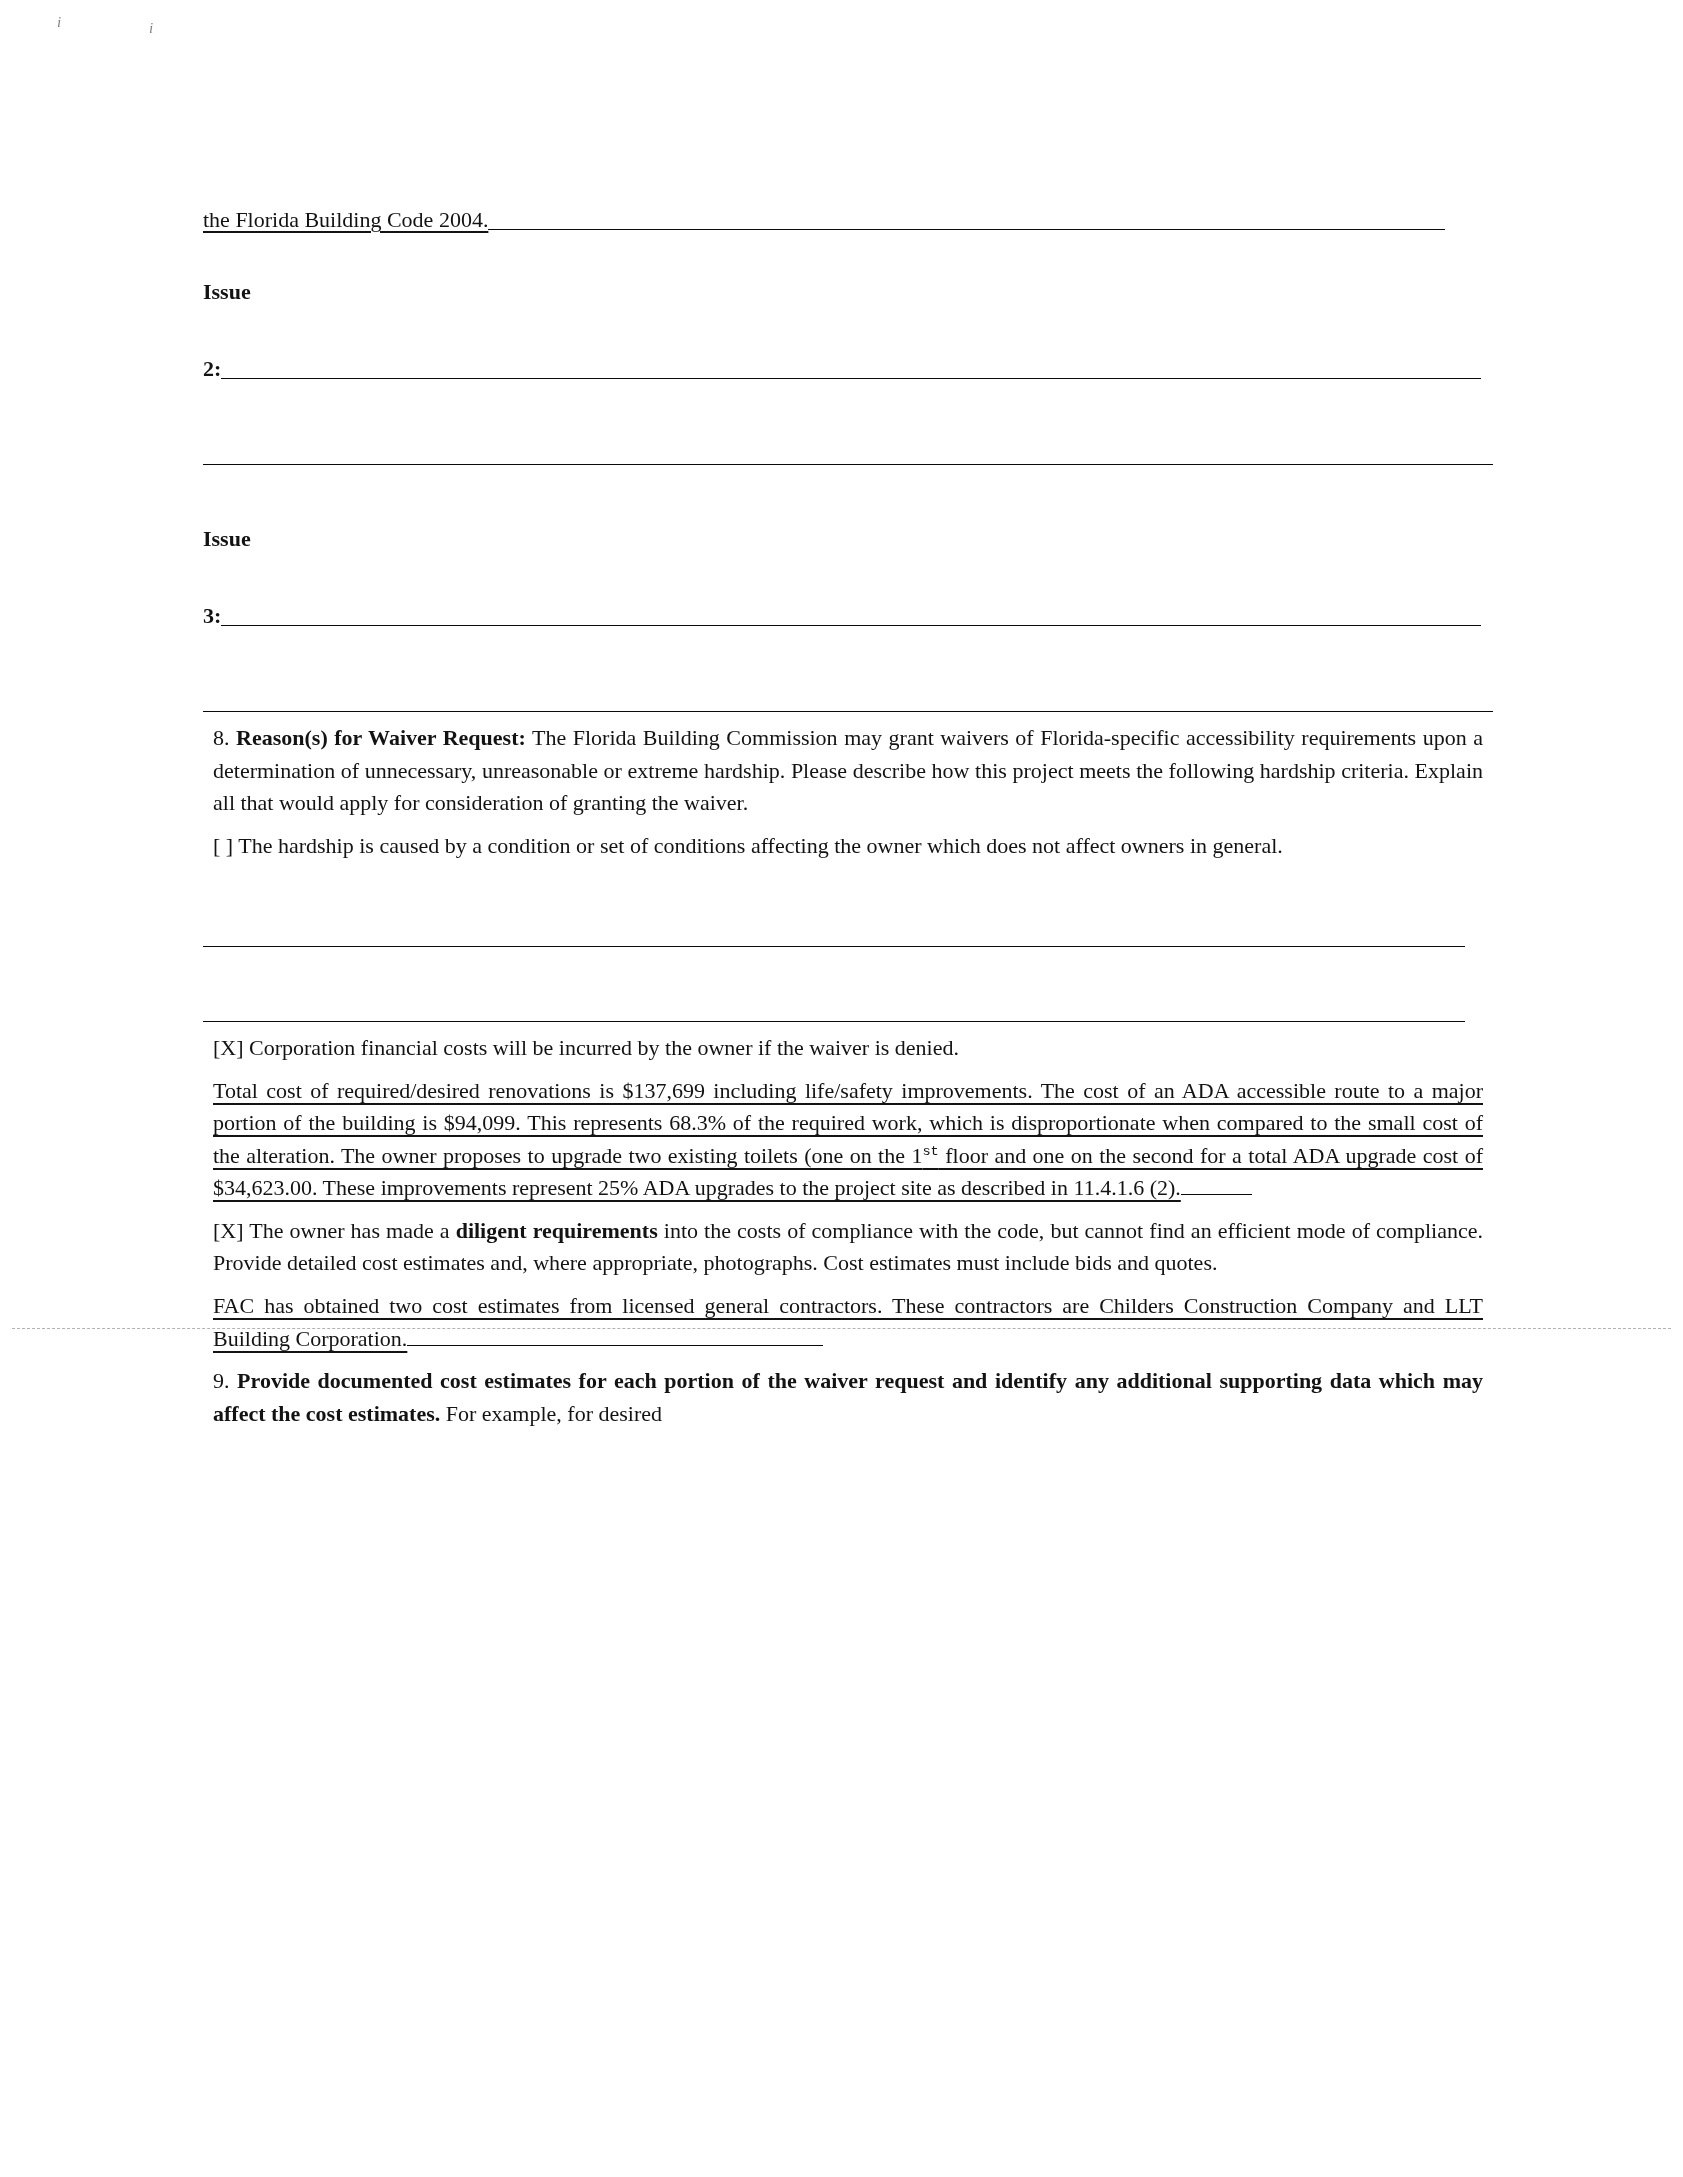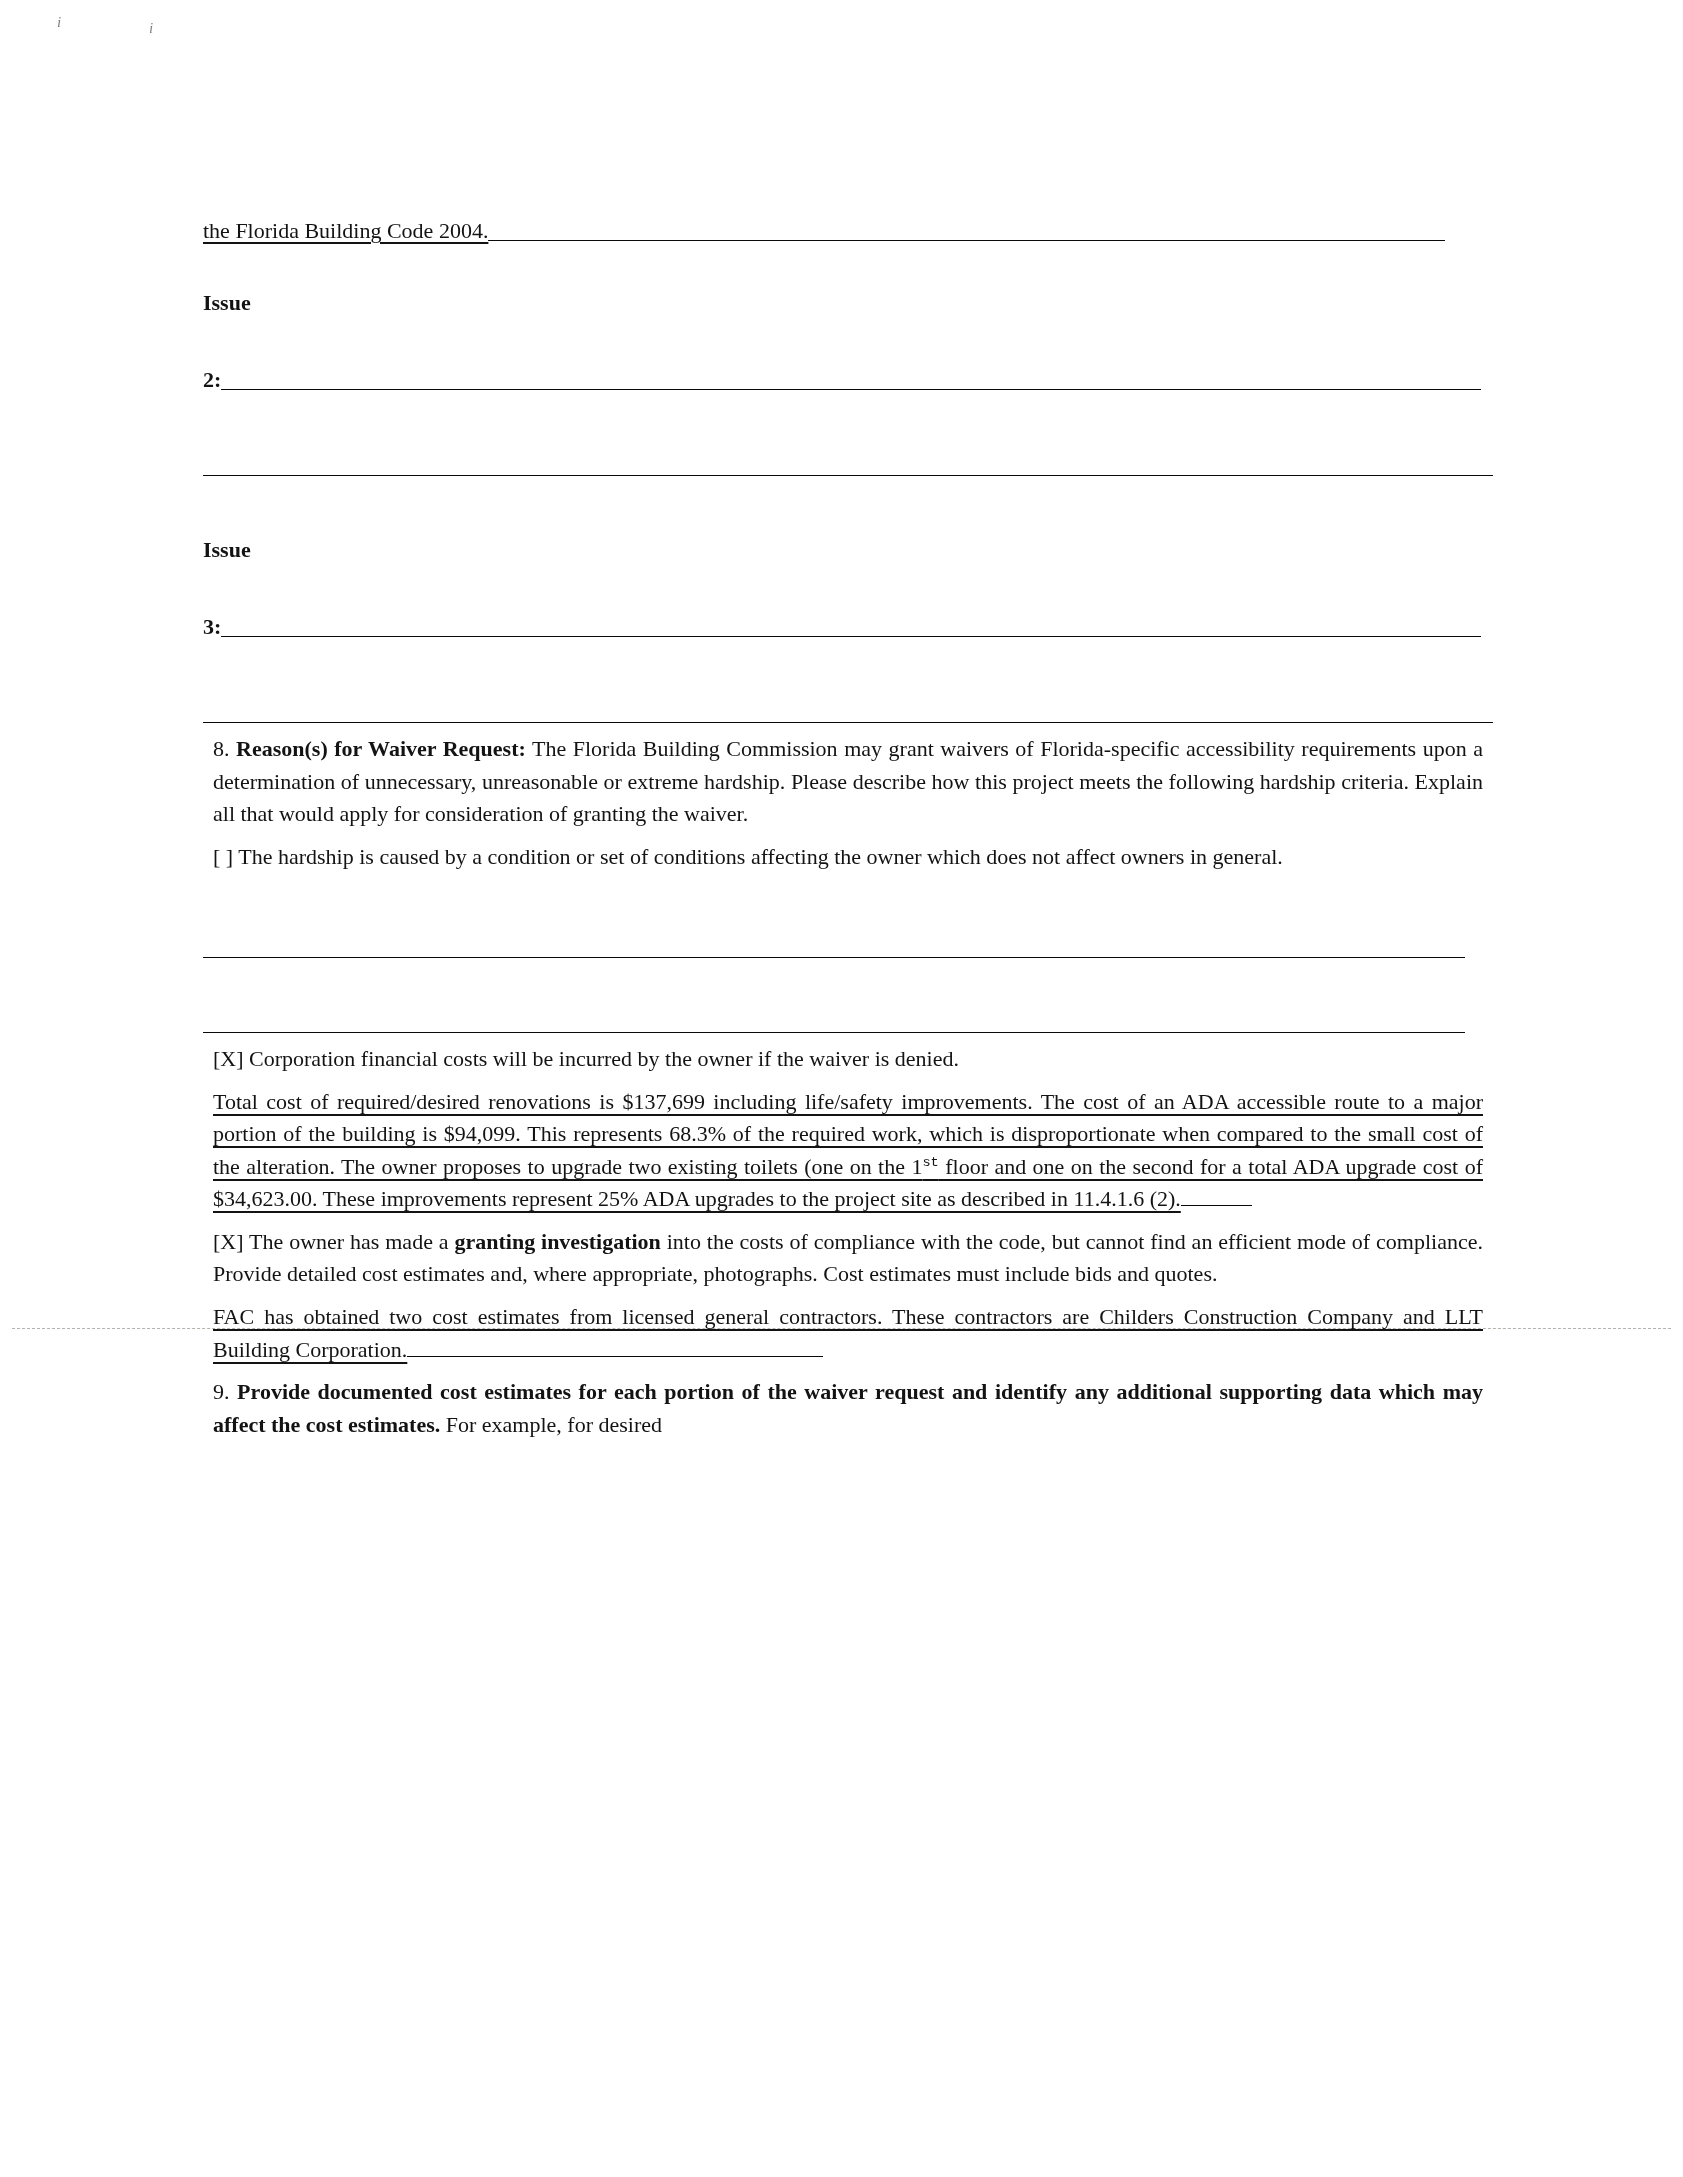--- a/index.html
+++ b/index.html
@@ -11,21 +11,21 @@
     background: #ffffff;
     font-family: "Liberation Serif", serif;
     color: #131313;
     font-size: 22px;
     overflow: hidden;
   }
   .content {
     position: absolute;
     left: 203px;
     right: 190px;
-    top: 15px;
+    top: 4px;
     padding-top: 203px;
   }
   .flexline {
     display: flex;
     align-items: flex-end;
   }
   .fill-line {
     flex: 1;
     border-bottom: 1.7px solid #0a0a0a;
     margin-bottom: 3px;
@@ -121,21 +121,21 @@
 
     <p class="para mt-hardship"><span>[ ]</span><span> The hardship is caused by a condition or set of conditions affecting the owner which does not affect owners in general.</span></p>
 
     <div class="rule mt-rule1"></div>
     <div class="rule mt-rule2"></div>
 
     <p class="para mt-substantial"><span>[X]</span><span> Corporation financial costs will be incurred by the owner if the waiver is denied.</span></p>
 
     <p class="para answer mt-answer"><span>Total cost of required/desired renovations is $137,699 including life/safety improvements.  The cost of an ADA accessible route to a major portion of the building is $94,099.  This represents 68.3% of the required work, which is disproportionate when compared to the small cost of the alteration.  The owner proposes to upgrade two existing toilets (one on the 1</span><sup>st</sup><span> floor and one on the second for a total ADA upgrade cost of $34,623.00.  These improvements represent 25% ADA upgrades to the project site as described in 11.4.1.6 (2).</span><span class="tail-line" style="width:71px;"></span></p>
 
-    <p class="para mt-invest"><span>[X]</span><span> The owner has made a </span><span class="b">granting investigation</span><span> into the costs of compliance with the code, but cannot find an efficient mode of compliance. Provide detailed cost estimates and, where appropriate, photographs. Cost estimates must include bids and quotes.</span></p>
+    <p class="para mt-invest"><span>[X]</span><span> The owner has made a </span><span class="b">diligent requirements</span><span> into the costs of compliance with the code, but cannot find an efficient mode of compliance. Provide detailed cost estimates and, where appropriate, photographs. Cost estimates must include bids and quotes.</span></p>
 
     <p class="para answer mt-fac"><span>FAC has obtained two cost estimates from licensed general contractors.  These contractors are Childers Construction Company and LLT Building Corporation.</span><span class="tail-line" style="width:416px;"></span></p>
 
     <p class="para mt-sec9"><span>9.</span><span class="b"> Provide documented cost estimates for each portion of the waiver request and identify any additional supporting data which may affect the cost estimates.</span><span> For example, for desired</span></p>
 
   </div>
 </div>
 
 
 </body></html>

